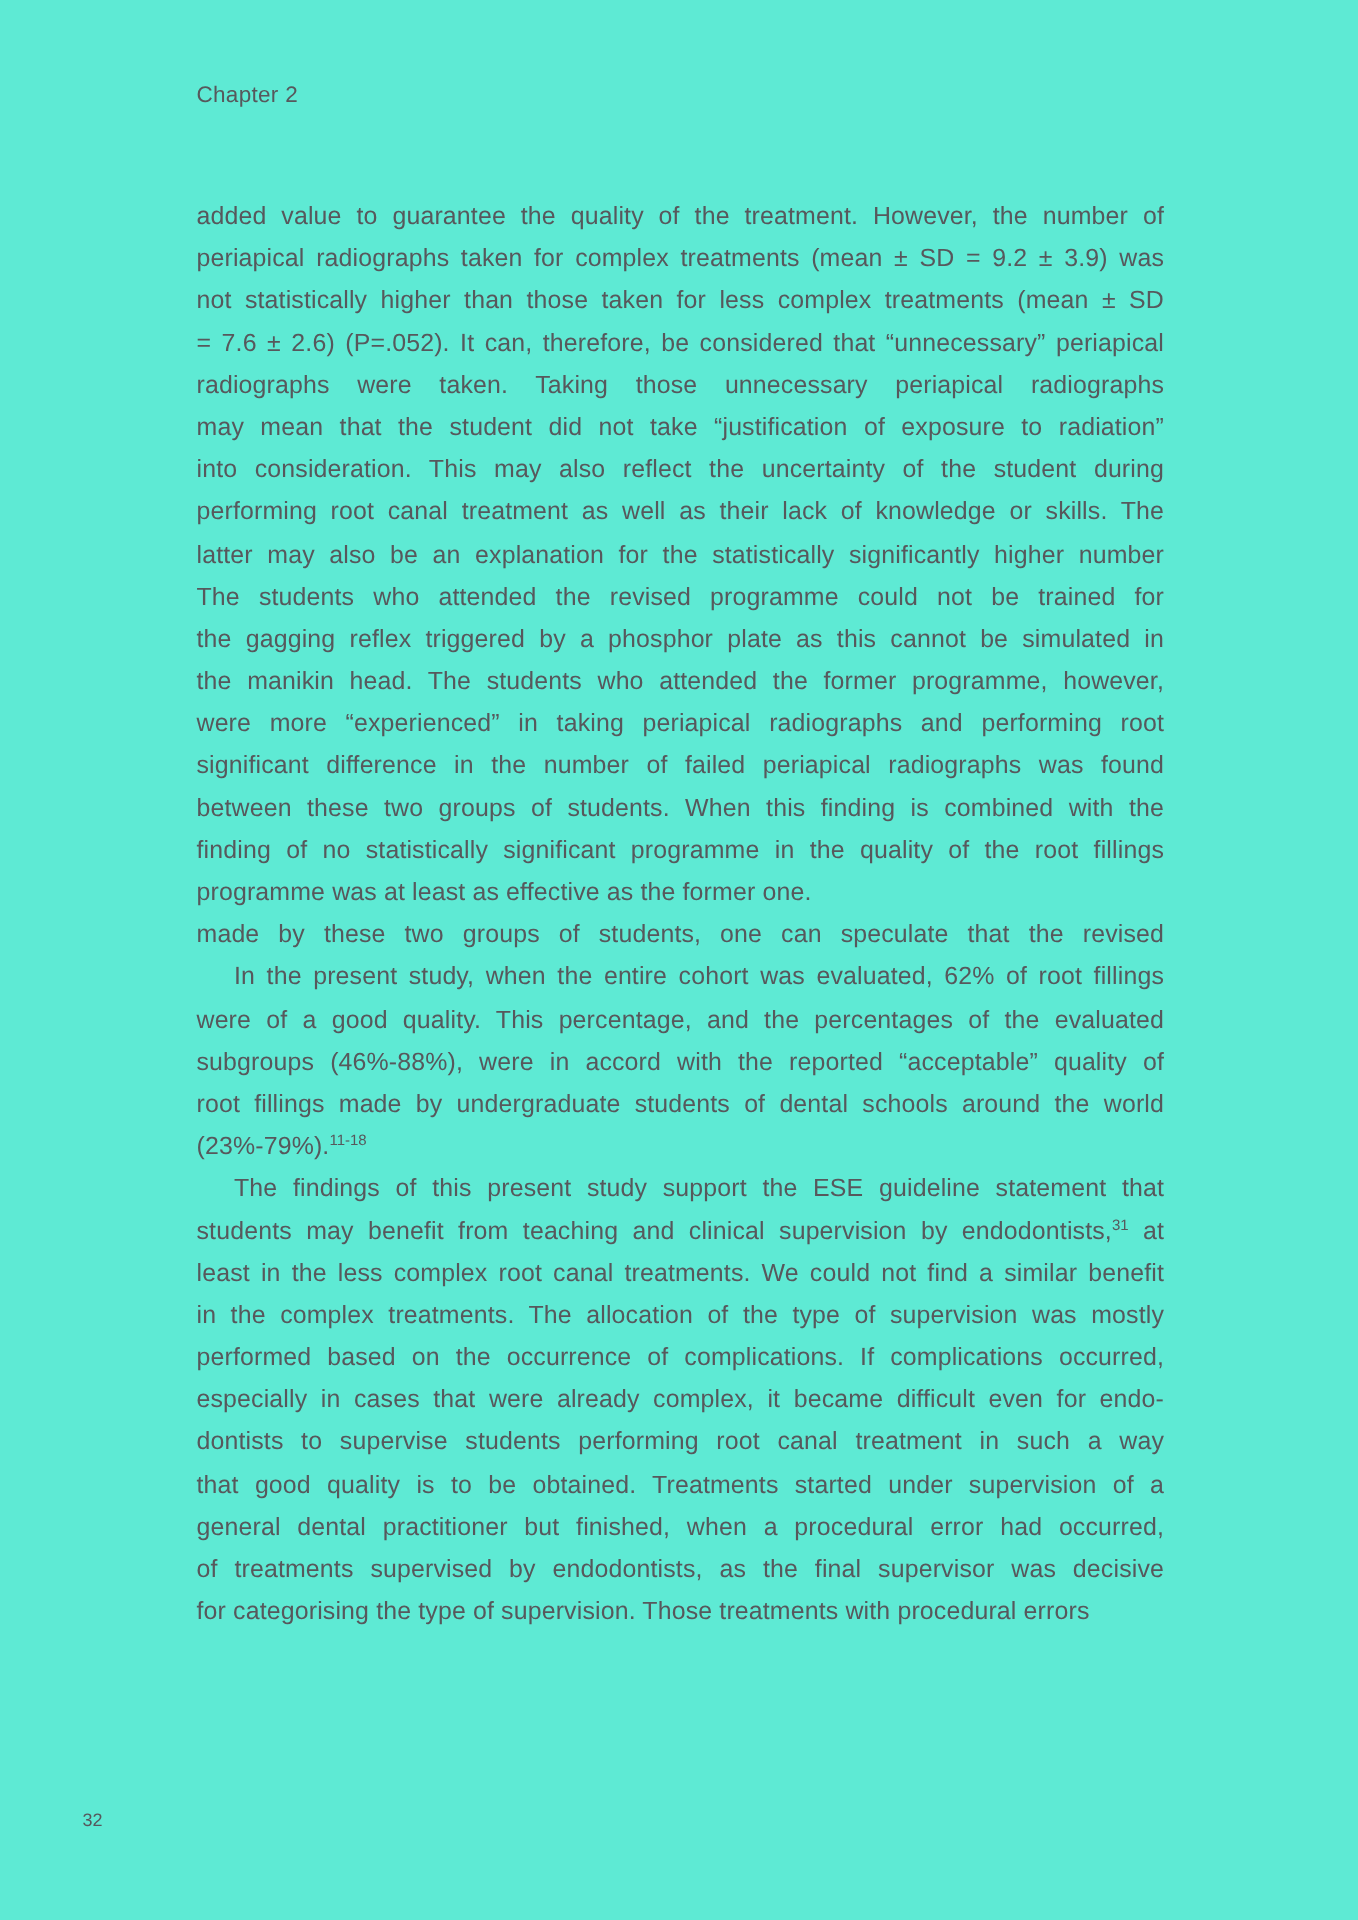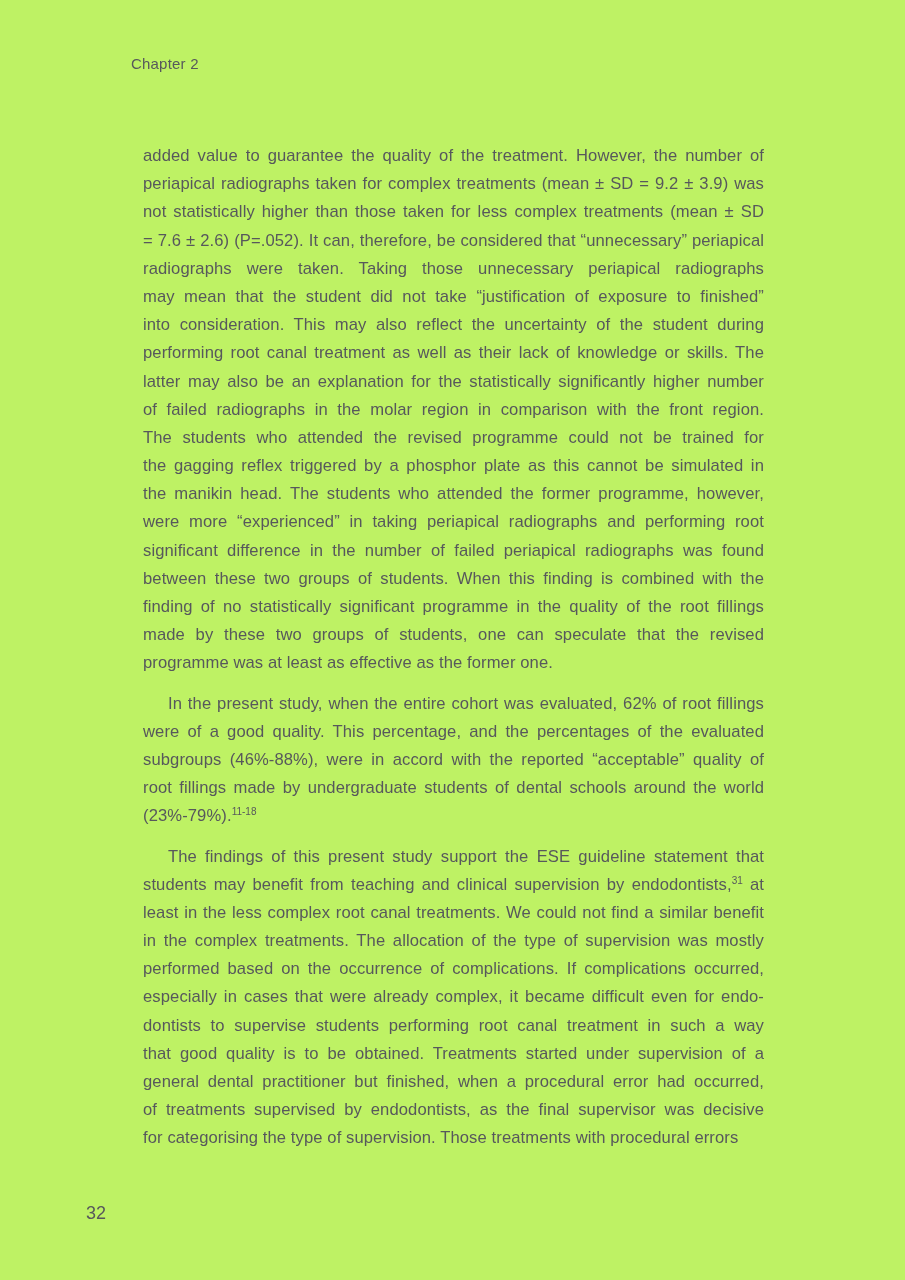--- a/index.html
+++ b/index.html
@@ -4,21 +4,21 @@
 <style>
   html, body {
     margin: 0;
     padding: 0;
     background: #ffffff;
   }
   .page {
     position: relative;
     width: 905px;
     height: 1280px;
-    background: #bef264;
+    background: #5eead4;
     overflow: hidden;
     font-family: "Liberation Sans", "DejaVu Sans", sans-serif;
     color: #57585c;
   }
   .running-header {
     position: absolute;
     left: 131px;
     top: 55px;
     font-size: 15px;
     line-height: 18px;
@@ -29,21 +29,21 @@
     position: absolute;
     left: 131px;
     top: 130px;
     width: 645px;
     font-size: 16.6px;
     line-height: 28.2px;
     color: #57585c;
     letter-spacing: 0.1px;
   }
   .paragraph {
-    margin: 12px;
+    margin: 0;
     padding: 0;
   }
   .line {
     height: 28.2px;
     text-align: justify;
     text-align-last: justify;
     white-space: nowrap;
     overflow: visible;
   }
   .line.last {
@@ -57,53 +57,51 @@
     line-height: 0;
     position: relative;
     top: -6px;
     vertical-align: baseline;
     letter-spacing: 0;
   }
   .page-number {
     position: absolute;
     left: 55px;
     top: 1204px;
-    font-size: 18px;
+    font-size: 12px;
     line-height: 18px;
     color: #57585c;
-    margin-left: 31px;
   }
 </style>
 </head>
 <body>
 
 <div class="page">
   <div class="running-header">Chapter 2</div>
 
   <div class="body-text" id="body-text">
       <div class="paragraph">
         <div class="line">added value to guarantee the quality of the treatment. However, the number of</div>
         <div class="line">periapical radiographs taken for complex treatments (mean ± SD = 9.2 ± 3.9) was</div>
         <div class="line">not statistically higher than those taken for less complex treatments (mean ± SD</div>
         <div class="line">= 7.6 ± 2.6) (P=.052). It can, therefore, be considered that “unnecessary” periapical</div>
         <div class="line">radiographs were taken. Taking those unnecessary periapical radiographs</div>
-        <div class="line">may mean that the student did not take “justification of exposure to finished”</div>
+        <div class="line">may mean that the student did not take “justification of exposure to radiation”</div>
         <div class="line">into consideration. This may also reflect the uncertainty of the student during</div>
         <div class="line">performing root canal treatment as well as their lack of knowledge or skills. The</div>
         <div class="line">latter may also be an explanation for the statistically significantly higher number</div>
-        <div class="line">of failed radiographs in the molar region in comparison with the front region.</div>
         <div class="line">The students who attended the revised programme could not be trained for</div>
         <div class="line">the gagging reflex triggered by a phosphor plate as this cannot be simulated in</div>
         <div class="line">the manikin head. The students who attended the former programme, however,</div>
         <div class="line">were more “experienced” in taking periapical radiographs and performing root</div>
         <div class="line">significant difference in the number of failed periapical radiographs was found</div>
         <div class="line">between these two groups of students. When this finding is combined with the</div>
         <div class="line">finding of no statistically significant programme in the quality of the root fillings</div>
+        <div class="line last">programme was at least as effective as the former one.</div>
         <div class="line">made by these two groups of students, one can speculate that the revised</div>
-        <div class="line last">programme was at least as effective as the former one.</div>
       </div>
       <div class="paragraph">
         <div class="line indent">In the present study, when the entire cohort was evaluated, 62% of root fillings</div>
         <div class="line">were of a good quality. This percentage, and the percentages of the evaluated</div>
         <div class="line">subgroups (46%-88%), were in accord with the reported “acceptable” quality of</div>
         <div class="line">root fillings made by undergraduate students of dental schools around the world</div>
         <div class="line last">(23%-79%).<sup>11-18</sup></div>
       </div>
       <div class="paragraph">
         <div class="line indent">The findings of this present study support the ESE guideline statement that</div>

